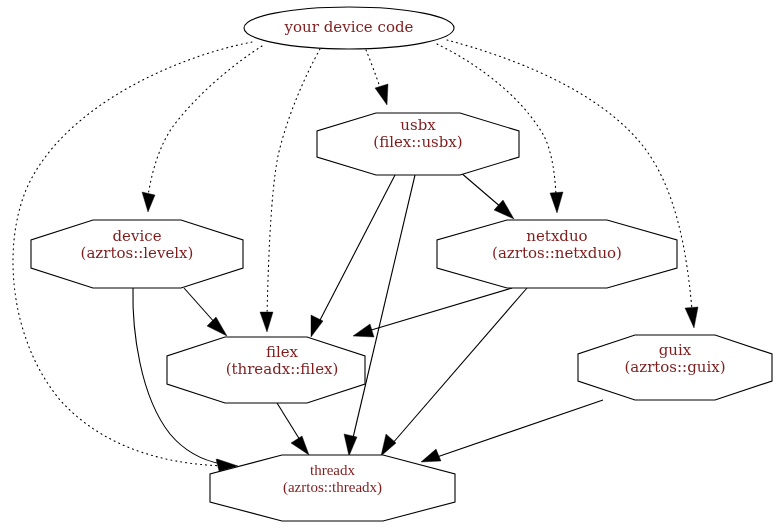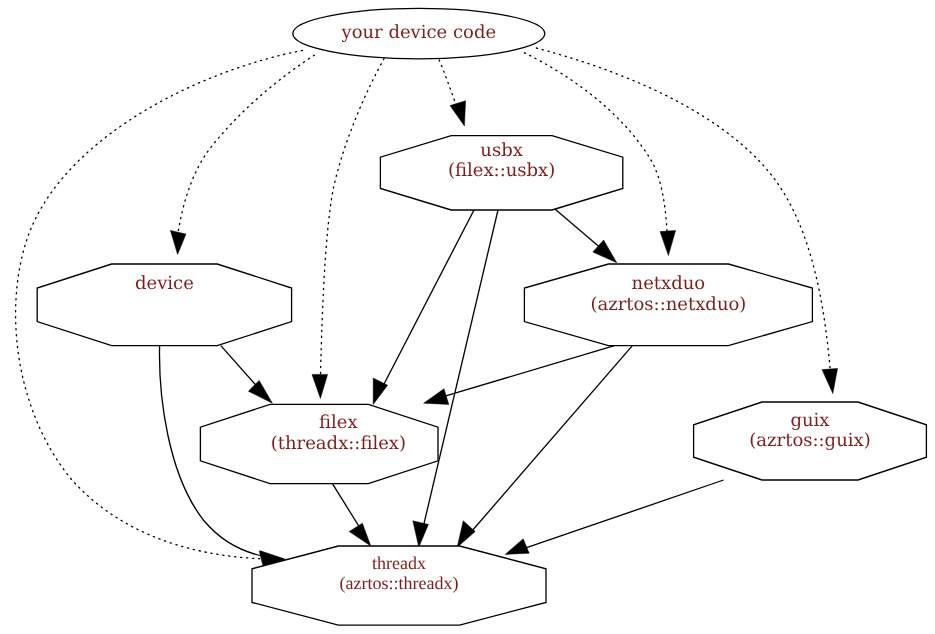--- a/index.html
+++ b/index.html
@@ -160,20 +160,21 @@
     <span class="l1">your device code</span>
   </div>
 
   <div class="node-label" style="left:318px; top:117px; width:200px;text-align:center;">
     <span class="l1">usbx</span>
     <span class="l2">(filex::usbx)</span>
   </div>
 
   <div class="node-label" style="left:32px; top:228px; width:210px;">
     <span class="l1">device</span>
+    <span class="l2">(azrtos::levelx)</span>
   </div>
 
   <div class="node-label" style="left:438px; top:228px; width:238px;">
     <span class="l1">netxduo</span>
     <span class="l2">(azrtos::netxduo)</span>
   </div>
 
   <div class="node-label" style="left:168px; top:344px; width:228px;">
     <span class="l1">filex</span>
     <span class="l2">(threadx::filex)</span>

